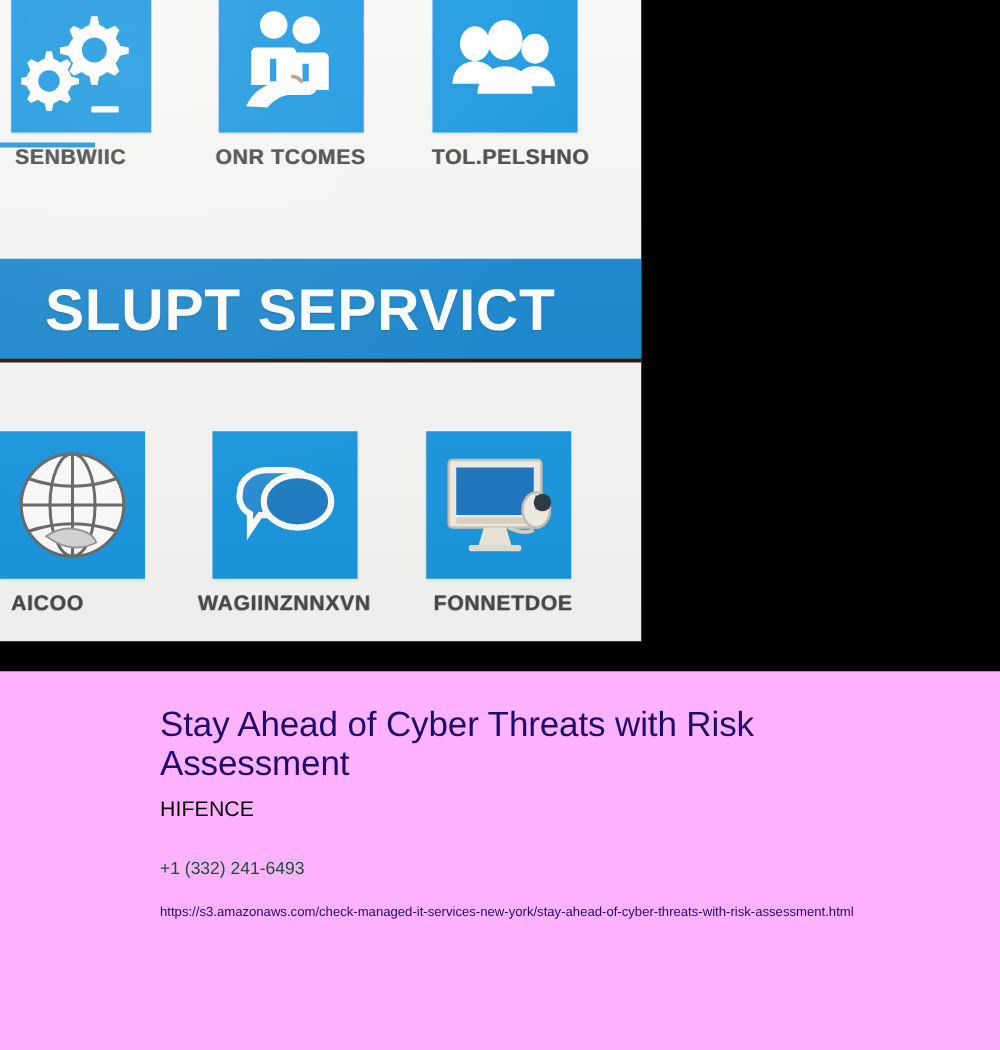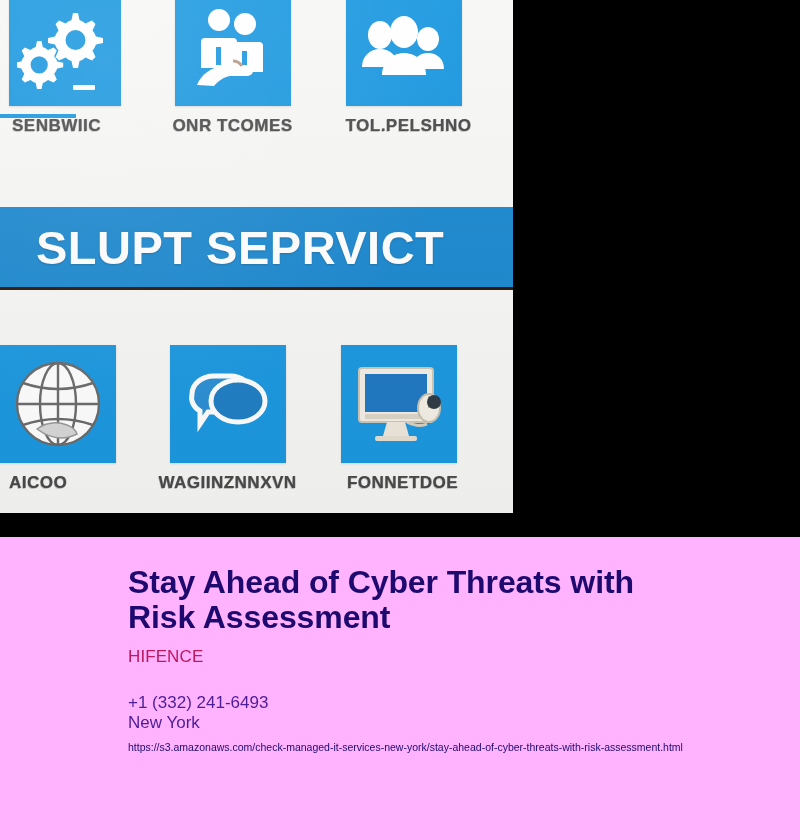--- a/index.html
+++ b/index.html
@@ -142,44 +142,44 @@
     top: 537px;
     width: 800px;
     height: 303px;
     background: #ffb3ff;
   }
   .info-inner {
     padding: 28px 0 0 128px;
   }
   .info-title {
     margin: 0;
-    font-size: 32px;
+    font-size: 28px;
     line-height: 1.09;
-    font-weight: 700;
+    font-weight: 400;
     color: #1e0a6e;
     max-width: 580px;
     letter-spacing: -0.1px;
   }
   .info-org {
     margin: 12px 0 0 0;
     font-size: 17px;
     font-weight: 400;
-    color: #be185d;
+    color: #000000;
     letter-spacing: 0.1px;
   }
   .info-contact {
     margin-top: 26px;
   }
   .info-contact div {
-    font-size: 17px;
+    font-size: 14px;
     line-height: 20px;
-    color: #4c1d95;
+    color: #14532d;
   }
   .info-url {
-    margin-top: 6px;
+    margin-top: 18px;
     font-size: 10.5px;
     line-height: 16px;
     color: #1e0a6e;
     word-break: break-all;
   }
 </style>
 </head>
 <body>
 
 <div class="hero-wrap">
@@ -303,19 +303,18 @@
 
 <div class="info-panel">
   <div class="info-inner">
 
     <h1 class="info-title">Stay Ahead of Cyber Threats with Risk Assessment</h1>
 
     <div class="info-org">HIFENCE</div>
 
     <div class="info-contact">
       <div>+1 (332) 241-6493</div>
-      <div>New York</div>
     </div>
 
     <div class="info-url">https://s3.amazonaws.com/check-managed-it-services-new-york/stay-ahead-of-cyber-threats-with-risk-assessment.html</div>
 
   </div>
 </div>
 
 </body></html>

